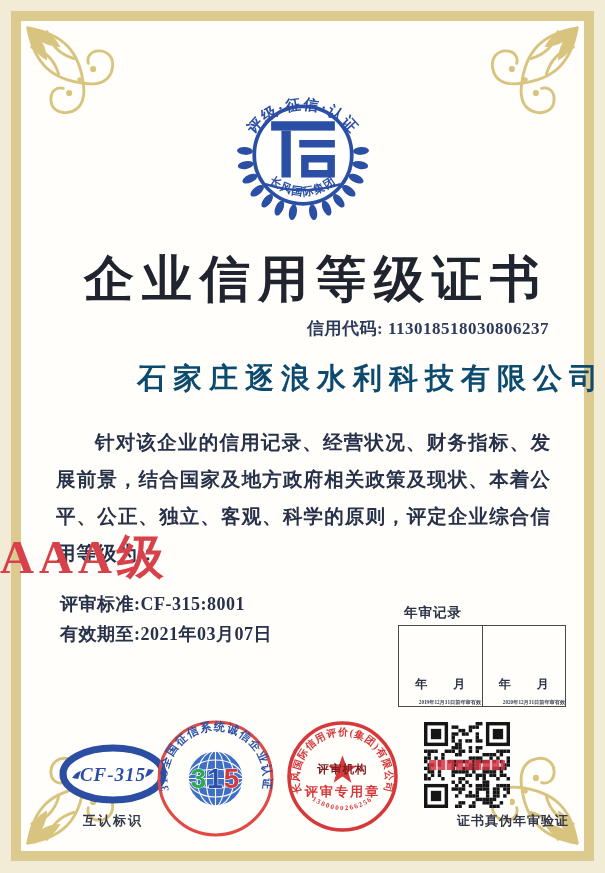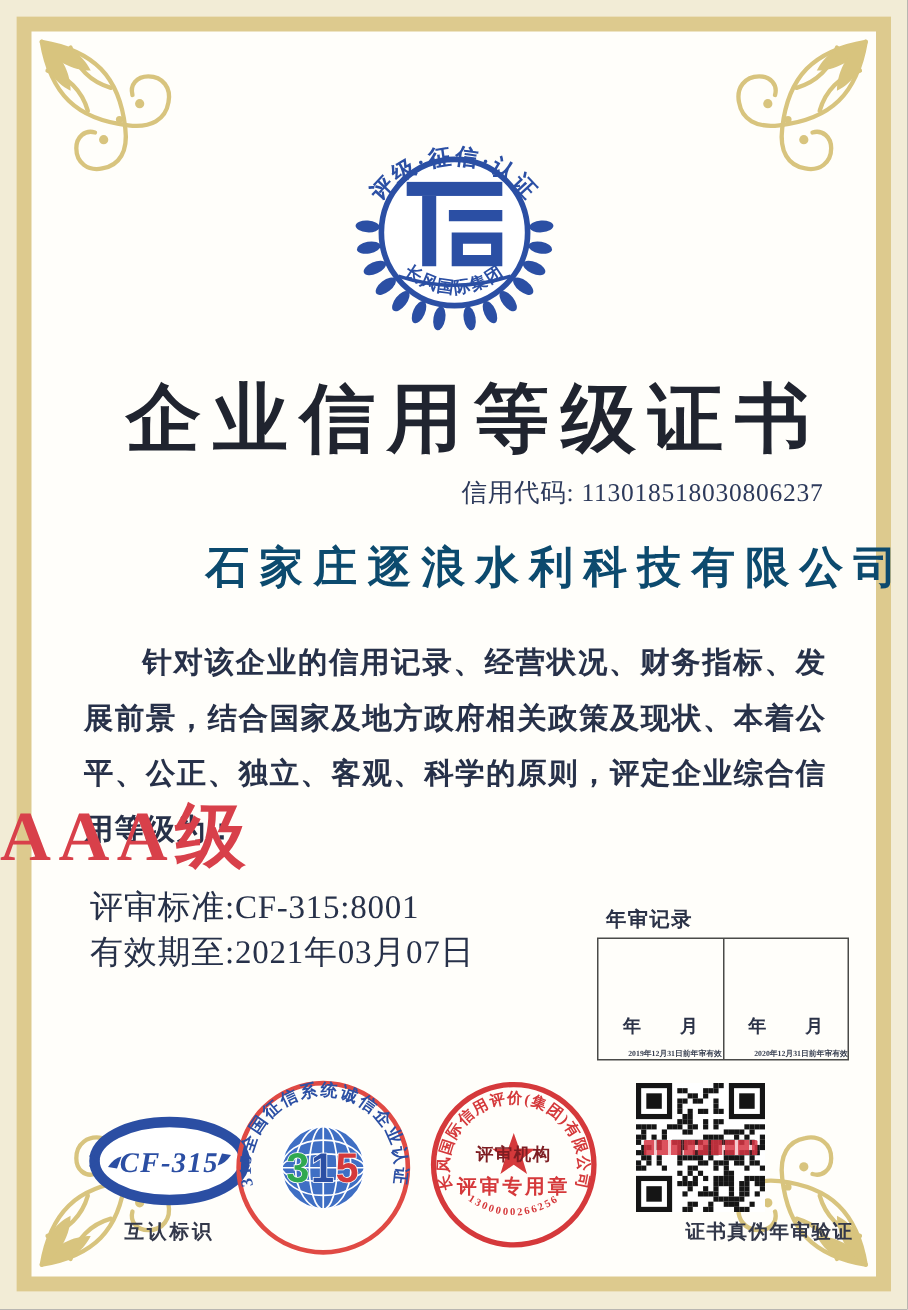--- a/index.html
+++ b/index.html
@@ -11,30 +11,30 @@
   .c-tl{left:24px;top:24px;}
   .c-tr{right:24px;top:24px;transform:scaleX(-1);}
   .c-bl{left:24px;bottom:26px;transform:scaleY(-1);}
   .c-br{right:24px;bottom:26px;transform:scale(-1,-1);}
 
   .logo-wrap{position:absolute;left:50%;top:80px;transform:translateX(-50%);width:150px;height:150px;}
 
   .title{position:absolute;top:246px;left:0;right:0;text-align:center;
          font-size:50px;font-weight:bold;color:#20242f;letter-spacing:8px;padding-left:27px;}
   .code-line{position:absolute;top:317px;left:0;right:56px;text-align:right;
-             font-size:17px;font-weight:normal;color:#2d3a5b;letter-spacing:.5px;}
+             font-size:17px;font-weight:bold;color:#2d3a5b;letter-spacing:.5px;}
   .company{position:absolute;top:359px;left:0;right:0;text-align:right;
            font-family:Liberation Serif, serif;
            font-size:29px;font-weight:bold;color:#0c4a6e;letter-spacing:7px;}
   .para{position:absolute;top:424px;left:56px;right:54px;font-size:19.5px;font-weight:bold;
         color:#273149;line-height:37px;text-align:justify;text-indent:2em;letter-spacing:1px;}
   .rating{position:absolute;top:526px;left:0;right:0;text-align:left;
           font-size:47px;font-weight:bold;color:#d8404a;letter-spacing:5px;}
 
-  .details{position:absolute;top:590px;left:60px;font-size:22px;font-weight:normal;
+  .details{position:absolute;top:590px;left:60px;font-size:18px;font-weight:bold;
            color:#273149;line-height:29.5px;letter-spacing:.5px;}
 
   .annual{position:absolute;top:604px;left:398px;width:168px;color:#2b3247;}
   .annual-title{font-size:13.5px;font-weight:bold;margin-left:6px;letter-spacing:1px;}
   .annual-box{margin-top:3px;height:80px;border:1.5px solid #4a4a48;display:flex;}
   .annual-cell{flex:1;position:relative;}
   .annual-cell + .annual-cell{border-left:1.5px solid #4a4a48;}
   .ym{position:absolute;bottom:13px;left:0;right:0;display:flex;justify-content:center;gap:26px;
       font-size:12px;font-weight:bold;}
   .ym-note{position:absolute;bottom:0px;left:0;right:0;text-align:center;font-size:10px;

